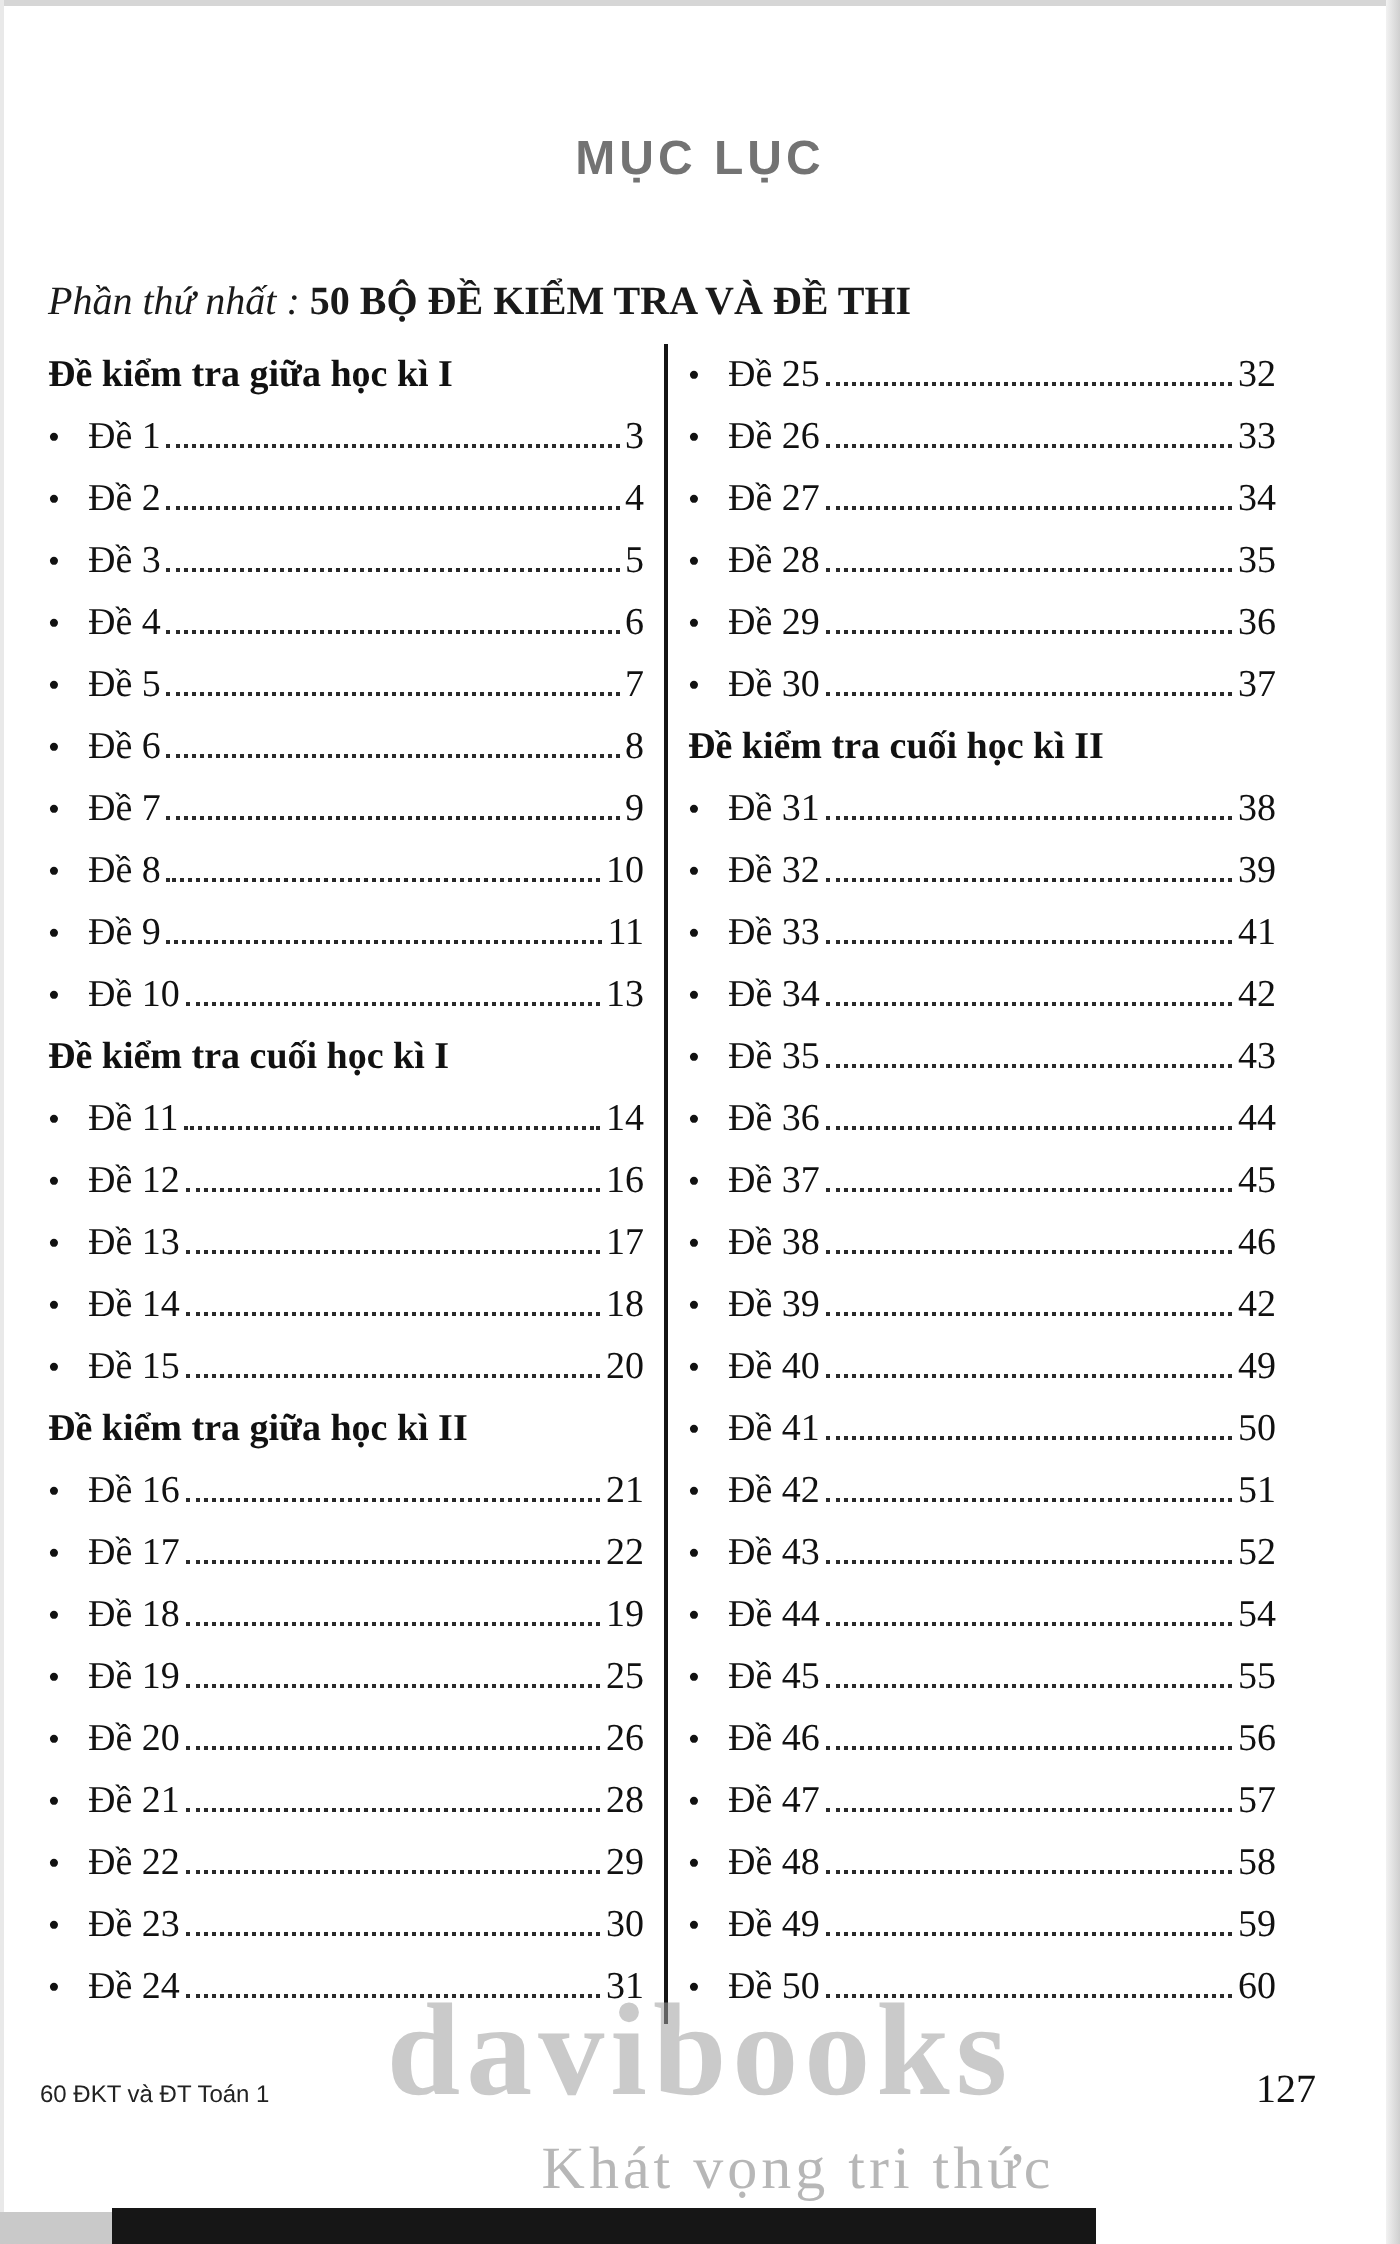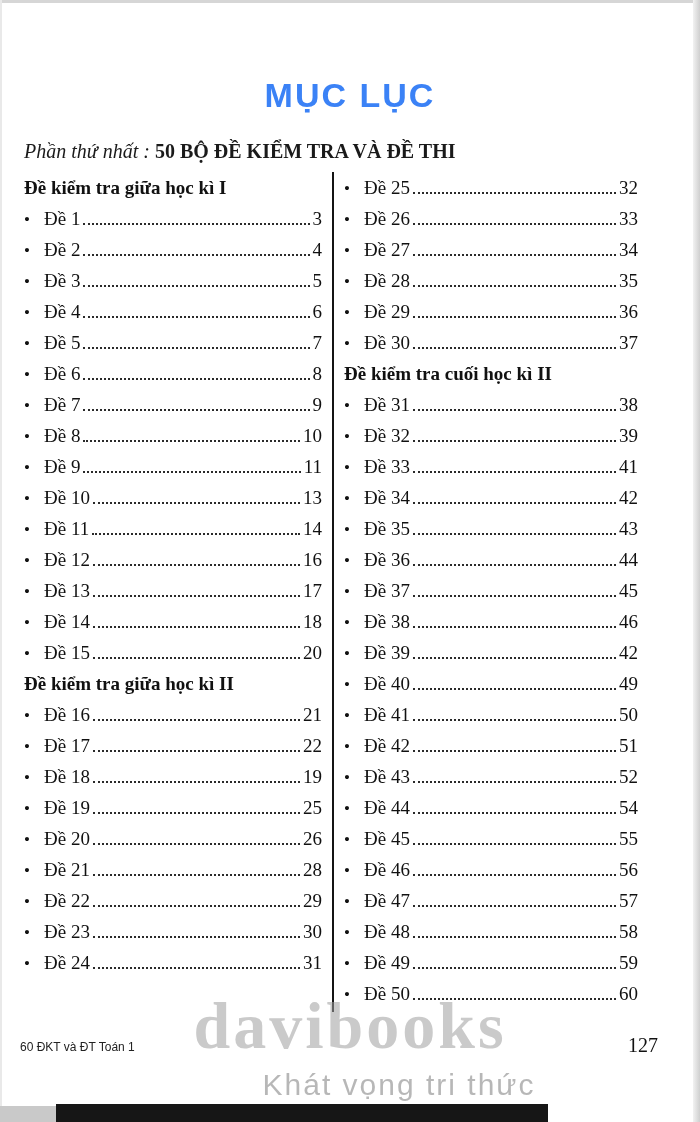--- a/index.html
+++ b/index.html
@@ -16,27 +16,27 @@
     background: #fff;
   }
   
   .edge-top { position: absolute; left: 0; top: 0; width: 100%; height: 3px; background: #d6d6d6; }
   .edge-right { position: absolute; right: 0; top: 0; width: 7px; height: 100%; background: linear-gradient(to right, #f2f2f2, #cfcfcf); }
   .edge-left { position: absolute; left: 0; top: 0; width: 2px; height: 100%; background: #e9e9e9; }
   .bottom-bar { position: absolute; left: 56px; top: 1104px; width: 492px; height: 18px; background: #161616; }
   .bottom-smudge { position: absolute; left: 0; top: 1106px; width: 56px; height: 16px; background: #c9c9c9; }
 
   .doc-title {
-    position: absolute; top: 76px; left: 0; width: 100%;
+    position: absolute; top: 66px; left: 0; width: 100%;
     text-align: center;
     font-family: "Liberation Sans", sans-serif;
     font-weight: bold;
-    font-size: 34px;
+    font-size: 24px;
     letter-spacing: 2px;
-    color: #3b82f6;
+    color: #737373;
   }
   .part-heading {
     position: absolute; top: 140px; left: 24px; width: 650px;
     font-size: 20px;
     white-space: nowrap;
   }
   .part-heading .italic { font-style: italic; }
   .part-heading .bold { font-weight: bold; }
 
   .col {
@@ -89,21 +89,21 @@
     font-family: Liberation Serif, serif;
     font-size: 66px; font-weight: bold;
     color: #9f9f9f; opacity: 0.55;
     letter-spacing: 3px;
     pointer-events: none;
     white-space: nowrap;
   }
   .watermark-2 {
     position: absolute; left: 57%; top: 1068px;
     transform: translateX(-50%);
-    font-family: Liberation Sans, sans-serif;
+    font-family: Liberation Serif, serif;
     font-size: 30px;
     color: #9a9a9a; opacity: 0.7;
     letter-spacing: 2px;
     pointer-events: none;
     white-space: nowrap;
   }
 </style>
 </head>
 <body>
 
@@ -174,20 +174,21 @@
         <span class="label">Đề 9</span>
         <span class="leader"></span>
         <span class="pagenum">11</span>
       </div>
       <div class="toc-entry">
         <span class="bullet">•</span>
         <span class="label">Đề 10</span>
         <span class="leader"></span>
         <span class="pagenum">13</span>
       </div>
+      <div class="toc-heading">Đề kiểm tra cuối học kì I</div>
       <div class="toc-entry">
         <span class="bullet">•</span>
         <span class="label">Đề 11</span>
         <span class="leader"></span>
         <span class="pagenum">14</span>
       </div>
       <div class="toc-entry">
         <span class="bullet">•</span>
         <span class="label">Đề 12</span>
         <span class="leader"></span>

